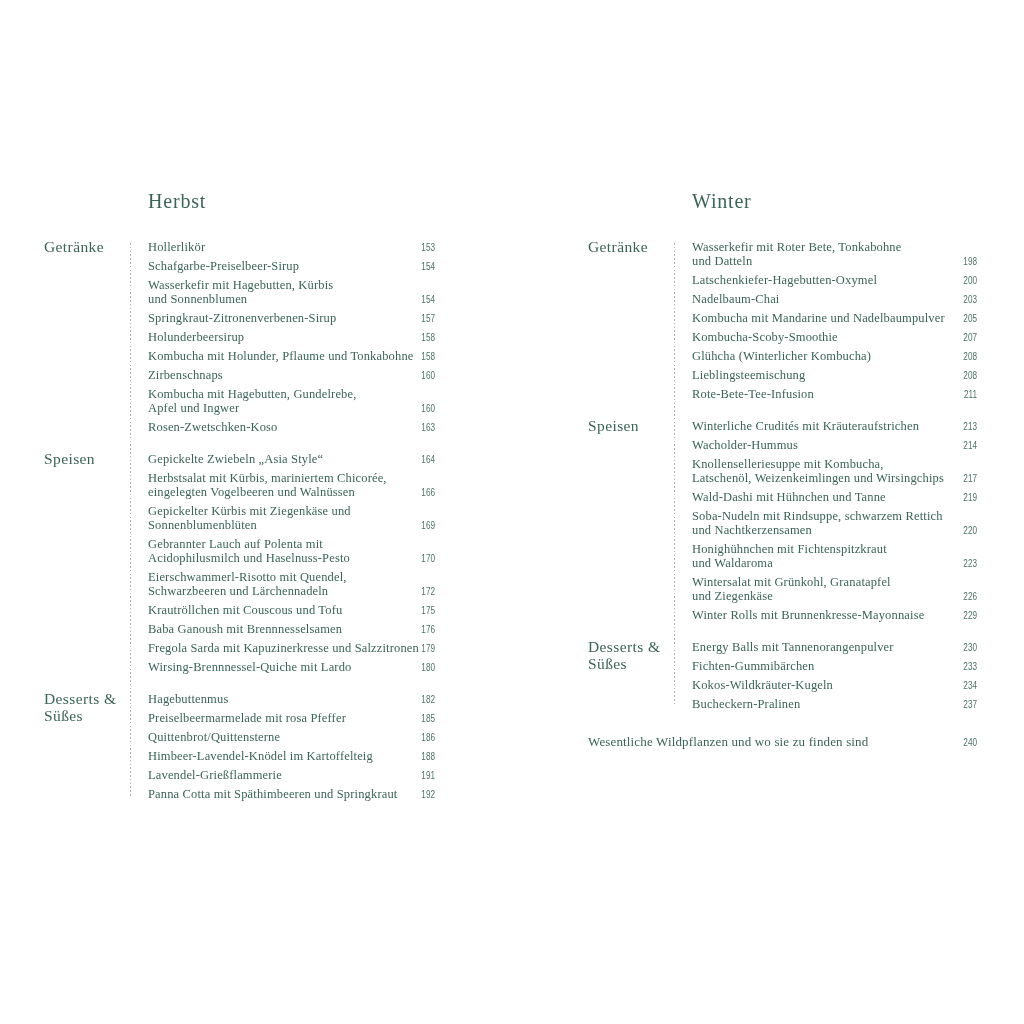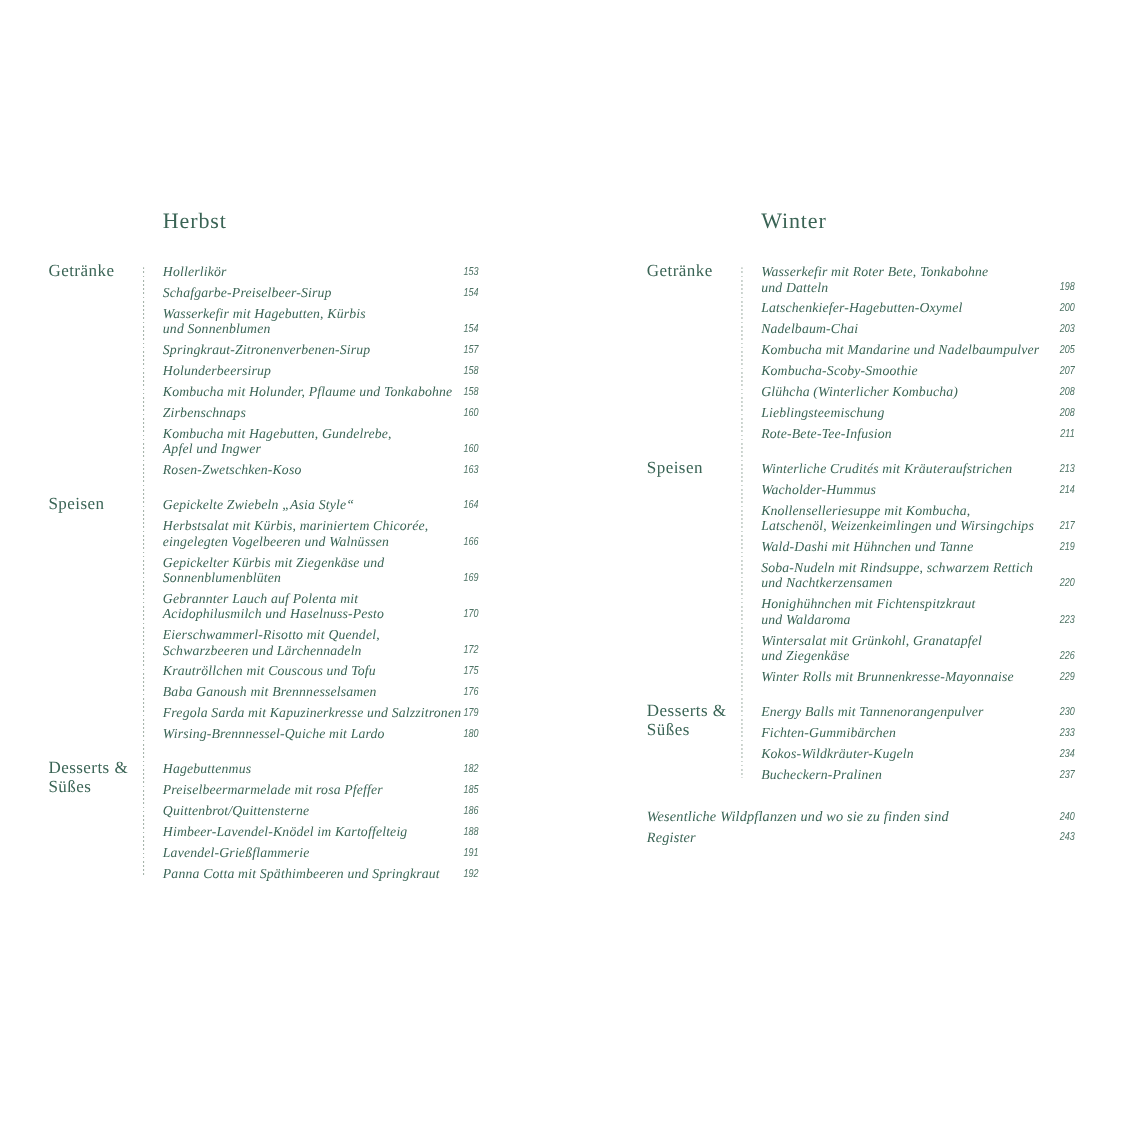--- a/index.html
+++ b/index.html
@@ -30,21 +30,21 @@
   }
   .section{display:flex;align-items:flex-start;justify-content:space-between;}
   .section + .section{margin-top:18px;}
   .section-label{
     flex:0 0 104px;width:104px;
     font-size:15.5px;line-height:17px;letter-spacing:0.4px;
     white-space:pre-line;margin-top:-2px;padding-right:22px;
   }
   .section-items{flex:1;min-width:0;}
   .row{
-    position:relative;margin-bottom:5px;padding-right:32px;font-style:italic;
+    position:relative;margin-bottom:5px;padding-right:32px;
   }
   .section-items .row:last-child{margin-bottom:0;}
   .entry-title{
     display:block;font-size:12.5px;line-height:14px;letter-spacing:0.15px;
     white-space:pre;
   }
   .entry-page{
     position:absolute;right:0;bottom:1px;
     font-family:"Liberation Sans", sans-serif;
     font-size:10.5px;line-height:12px;color:var(--num-color);
@@ -287,20 +287,16 @@
               <span class="entry-page">237</span>
             </div>
           </div>
         </div>
       </div>
     <div class="footer-rows">
         <div class="row">
           <span class="entry-title">Wesentliche Wildpflanzen und wo sie zu finden sind</span>
           <span class="entry-page">240</span>
         </div>
-        <div class="row">
-          <span class="entry-title">Register</span>
-          <span class="entry-page">243</span>
-        </div>
       </div>
   </section>
 
 </div>
 
 </body></html>

